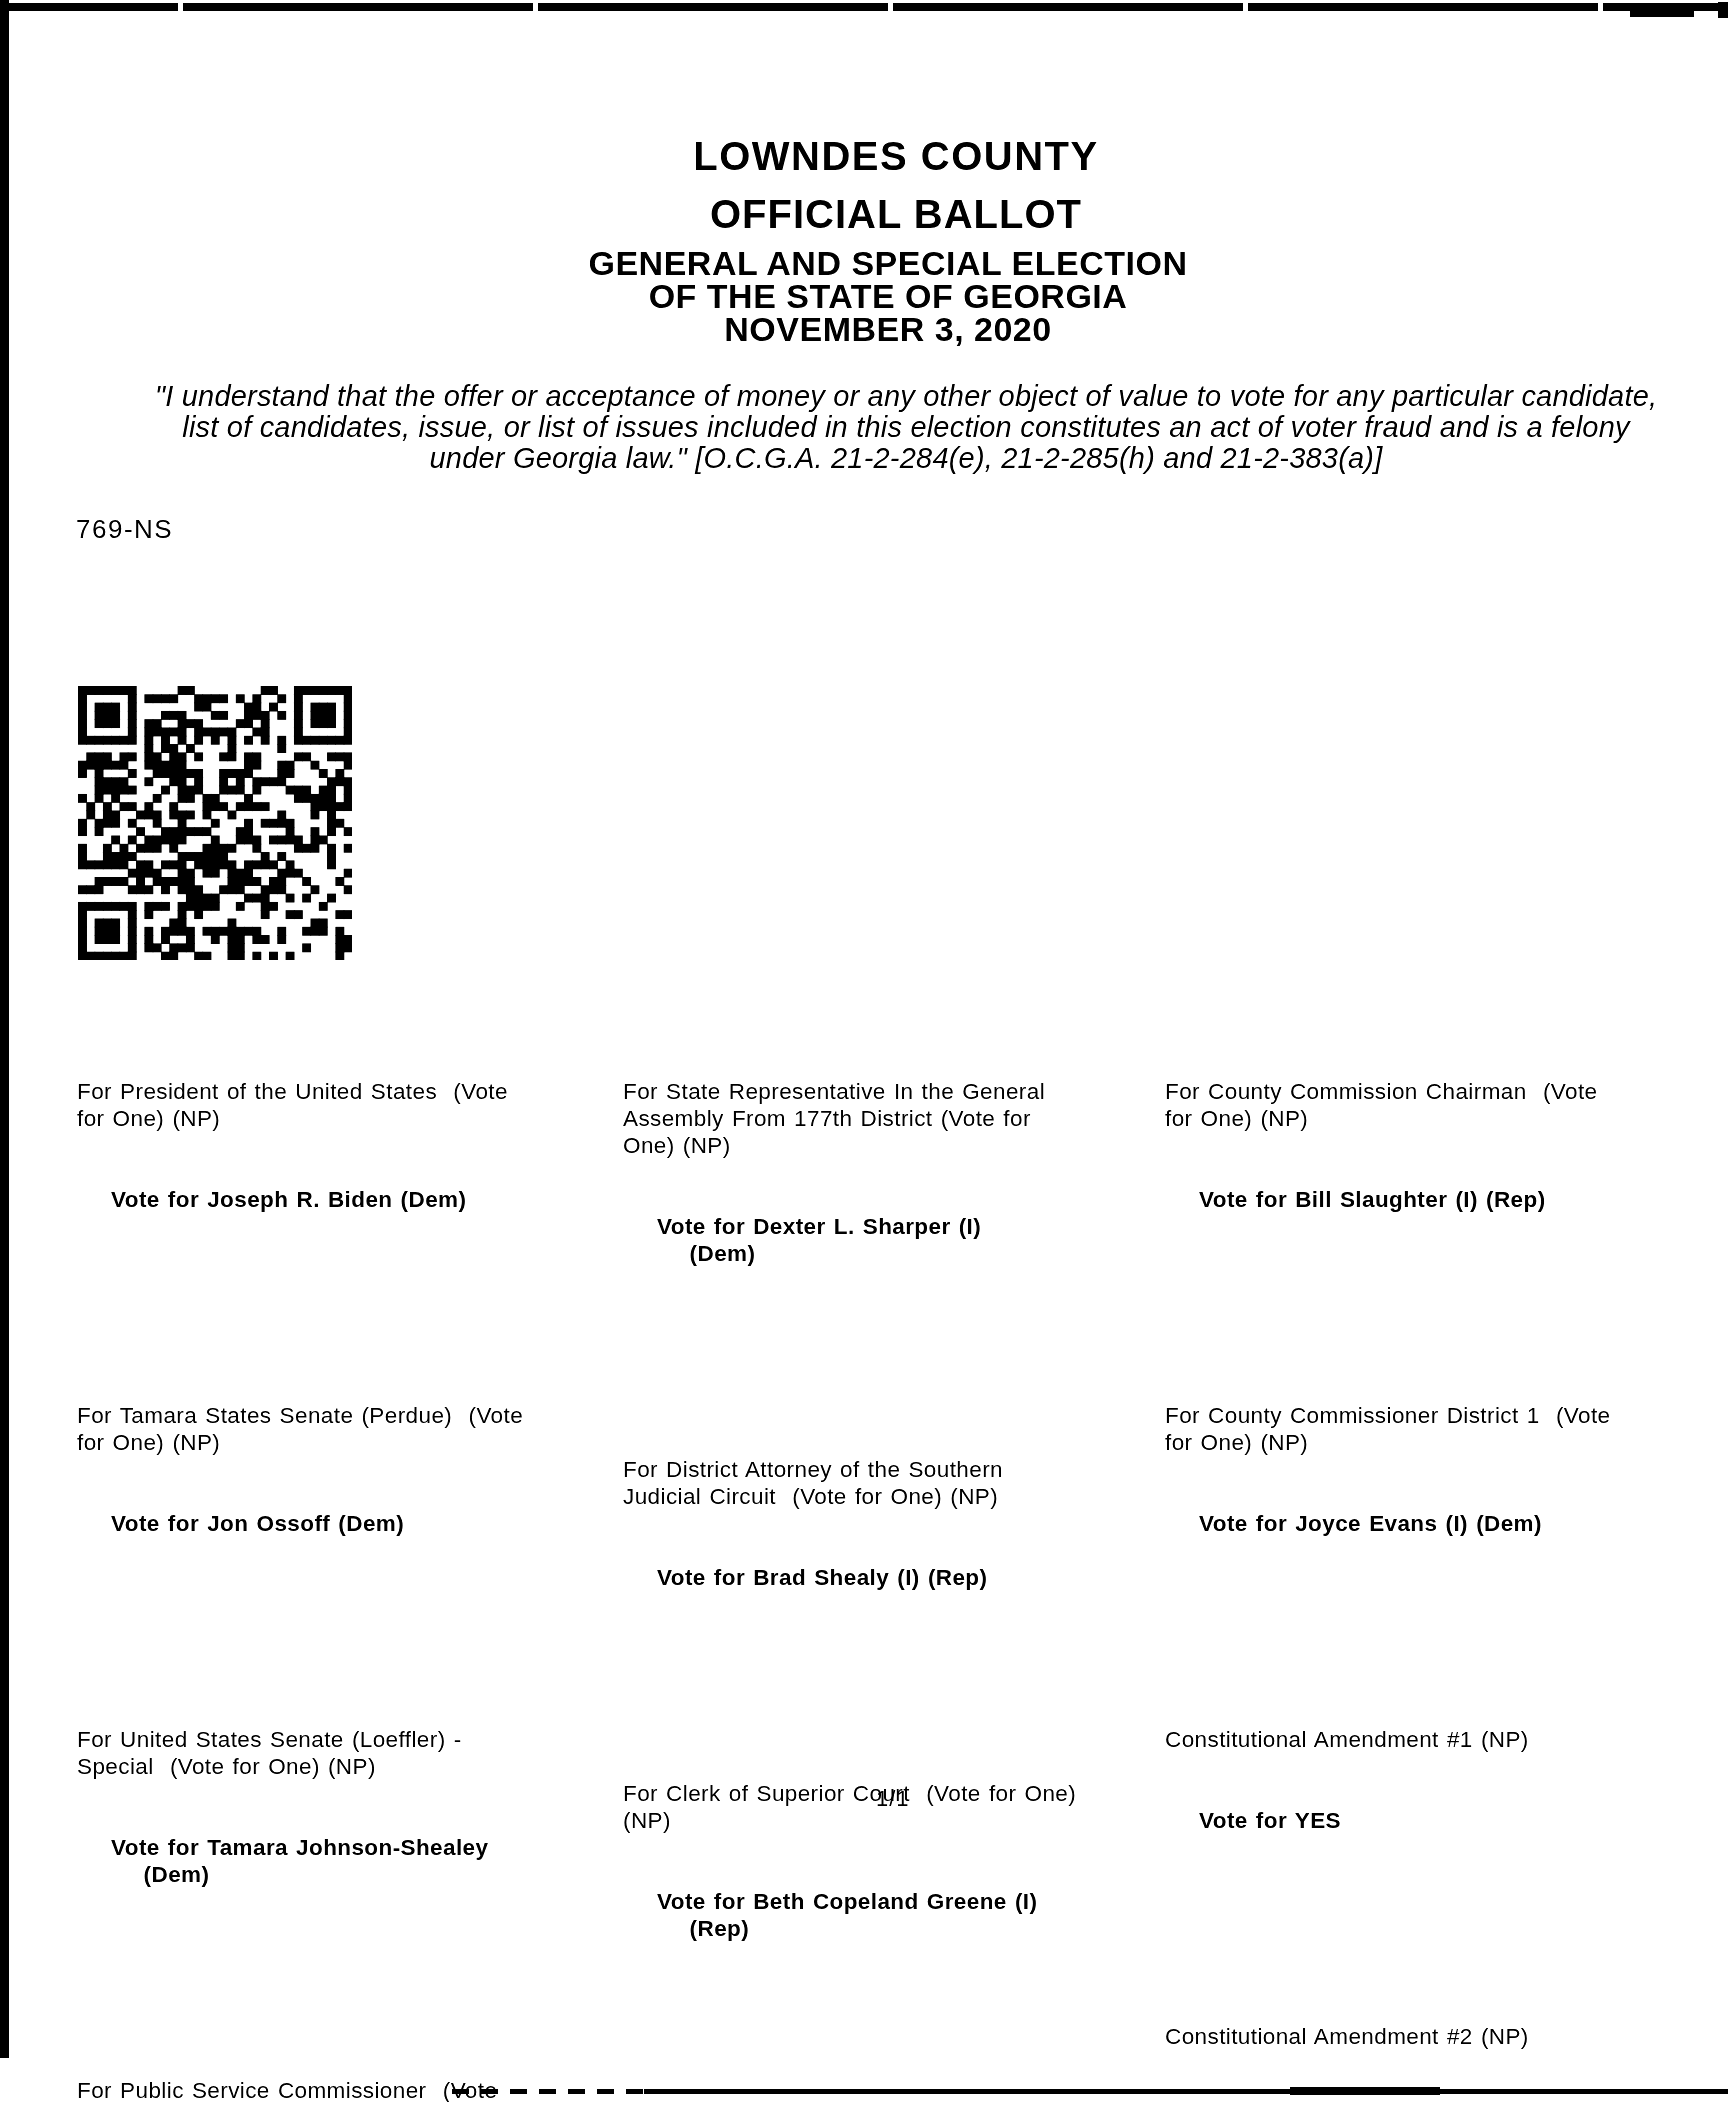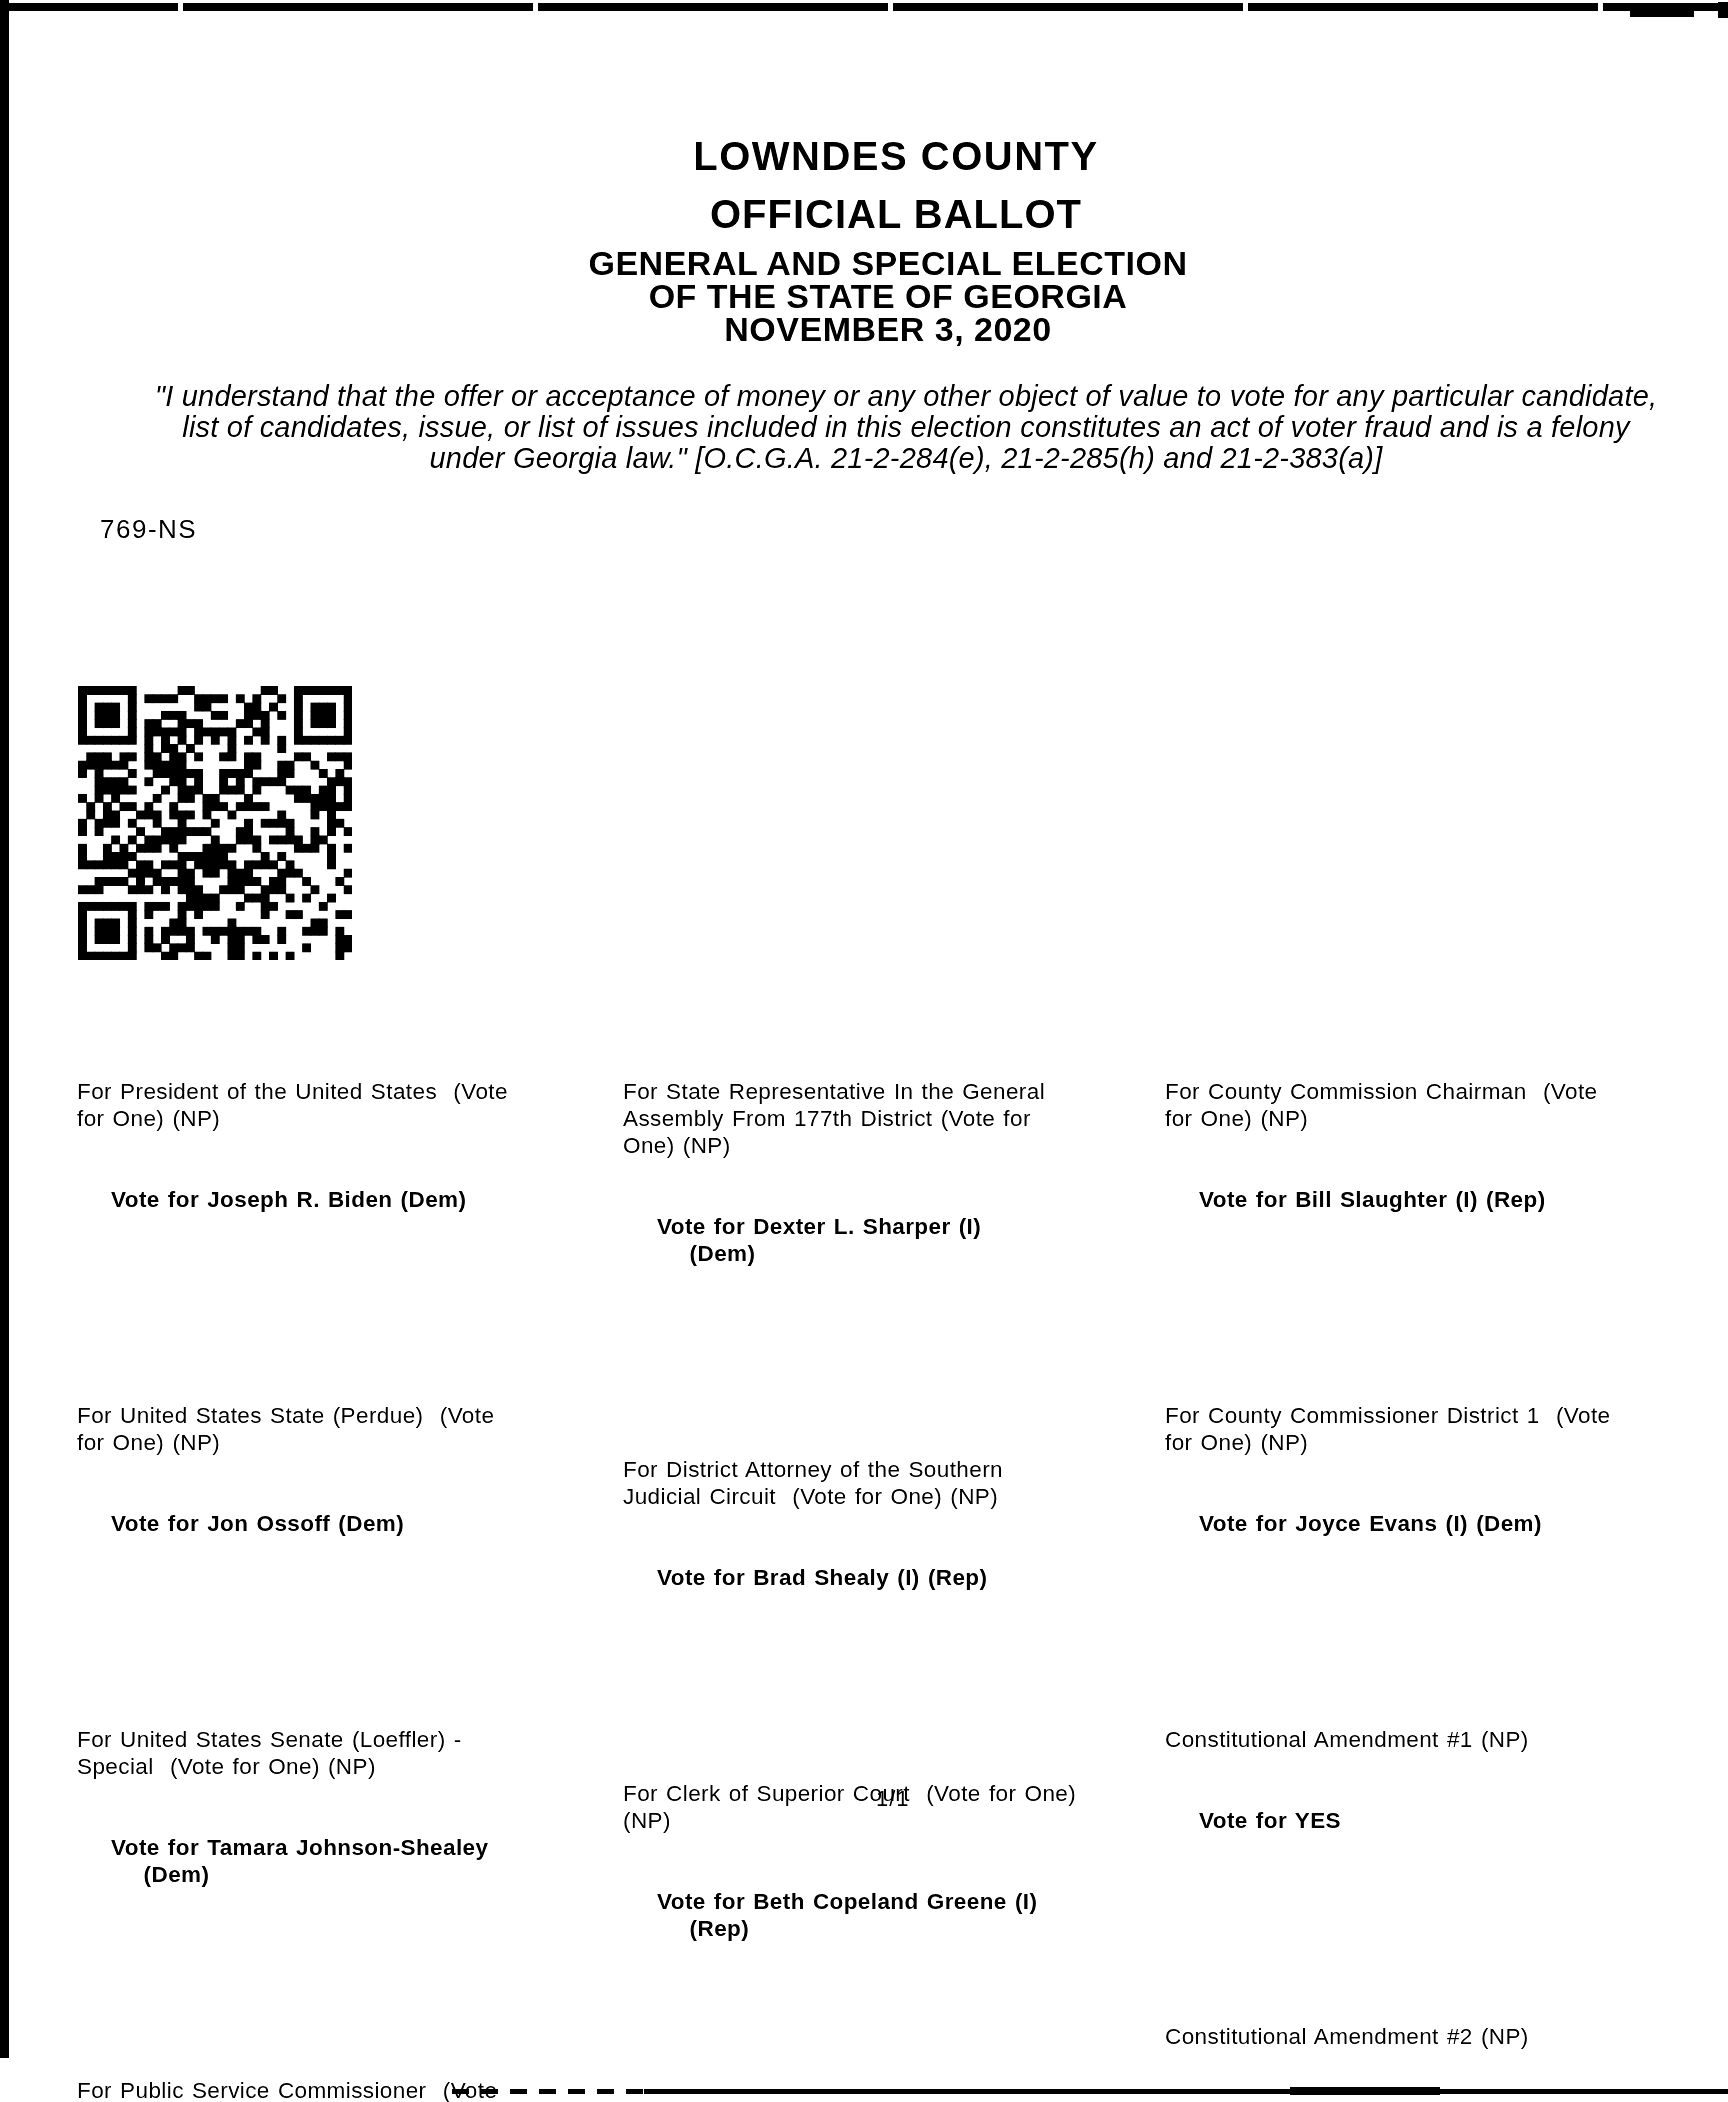--- a/index.html
+++ b/index.html
@@ -31,21 +31,21 @@
   .t-ballot{position:absolute;left:0;right:0;top:192px;
     font-size:40px;font-weight:bold;letter-spacing:1px;}
   .t-election{position:absolute;left:0;right:16px;top:247px;
     font-size:34px;font-weight:bold;letter-spacing:0.5px;
     line-height:33px;white-space:pre-line;}
   .disclaimer{position:absolute;left:40px;right:20px;top:381px;
     font-size:29px;font-style:italic;line-height:31px;
     text-align:center;white-space:pre-line;letter-spacing:0.2px;}
 
   .ballot-code{position:absolute;left:76px;top:514px;
-    font-size:26px;letter-spacing:1.5px;margin-left:24px;}
+    font-size:26px;letter-spacing:1.5px;}
 
   .qr{position:absolute;left:78px;top:686px;width:274px;height:274px;}
 
   
   .col{position:absolute;top:970px;font-size:22.5px;line-height:27px;
     letter-spacing:0.4px;word-spacing:1.5px;white-space:pre-wrap;}
   .col-1{left:77px;width:548px;}
   .col-2{left:623px;width:542px;}
   .col-3{left:1165px;width:566px;}
   .contest{margin-bottom:27px;}
@@ -615,21 +615,21 @@
         <rect x="257.4" y="265.7" width="8.9" height="8.9" fill="#000"></rect>
       </svg></div>
 
   <div class="col col-1">
     <div class="contest">
       <div class="title">For President of the United States  (Vote
 for One) (NP)</div>
       <div class="sel">Vote for Joseph R. Biden (Dem)</div>
     </div>
     <div class="contest">
-      <div class="title">For United States State (Perdue)  (Vote
+      <div class="title">For Tamara States Senate (Perdue)  (Vote
 for One) (NP)</div>
       <div class="sel">Vote for Jon Ossoff (Dem)</div>
     </div>
     <div class="contest">
       <div class="title">For United States Senate (Loeffler) -
 Special  (Vote for One) (NP)</div>
       <div class="sel">Vote for Tamara Johnson-Shealey
     (Dem)</div>
     </div>
     <div class="contest">

